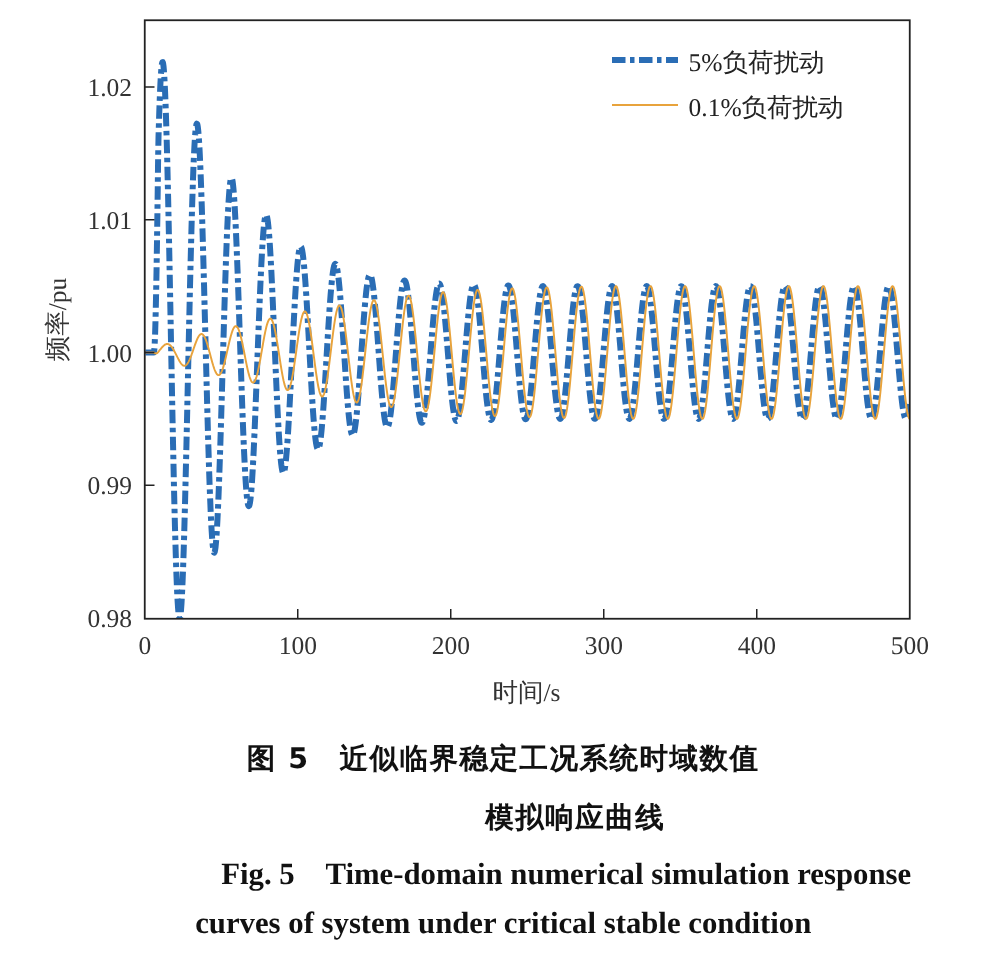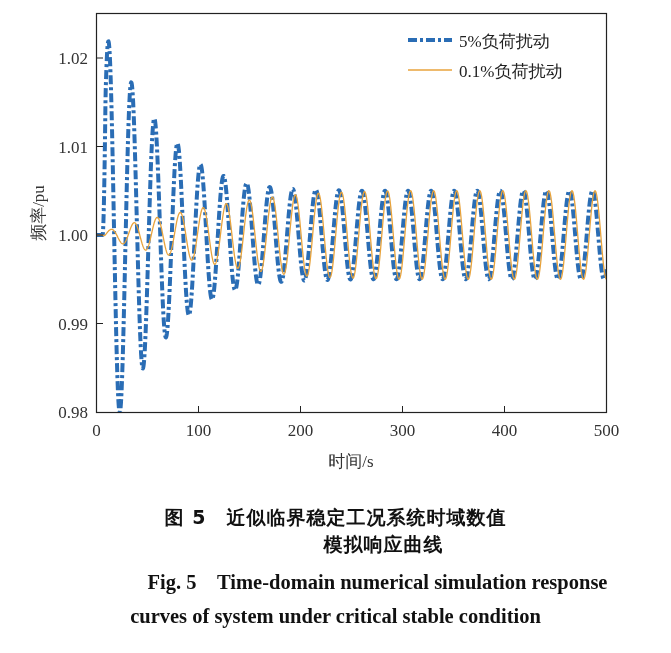--- a/index.html
+++ b/index.html
@@ -50,16 +50,16 @@
   <g>
     <line x1="408" y1="40" x2="452" y2="40" stroke="#2a6db5" stroke-width="4" stroke-dasharray="9,3,3,3"></line>
     <text x="459" y="47" font-size="17" font-family="Liberation Serif, DejaVu Serif, serif" fill="#222">5%负荷扰动</text>
     <line x1="408" y1="70" x2="452" y2="70" stroke="#e8a33c" stroke-width="1.4"></line>
     <text x="459" y="77" font-size="17" font-family="Liberation Serif, DejaVu Serif, serif" fill="#222">0.1%负荷扰动</text>
   </g>
   <text x="351" y="467" text-anchor="middle" font-size="17" font-family="Liberation Serif, DejaVu Serif, serif" fill="#333">时间/s</text>
   <text transform="translate(44,213) rotate(-90)" text-anchor="middle" font-size="17" font-family="Liberation Serif, DejaVu Serif, serif" fill="#333">频率/pu</text>
 </svg>
 
-<div class="cap cap-cn" style="top:493px;margin-top:12px;">图 5　近似临界稳定工况系统时域数值</div>
+<div class="cap cap-cn" style="top:493px;">图 5　近似临界稳定工况系统时域数值</div>
 <div class="cap cap-cn" style="top:532px;padding-left:48px;">模拟响应曲线</div>
 <div class="cap cap-en" style="top:568px;margin-left:42px;">Fig. 5　Time-domain numerical simulation response</div>
 <div class="cap cap-en" style="top:605px;">curves of system under critical stable condition</div>
 
 </body></html>

